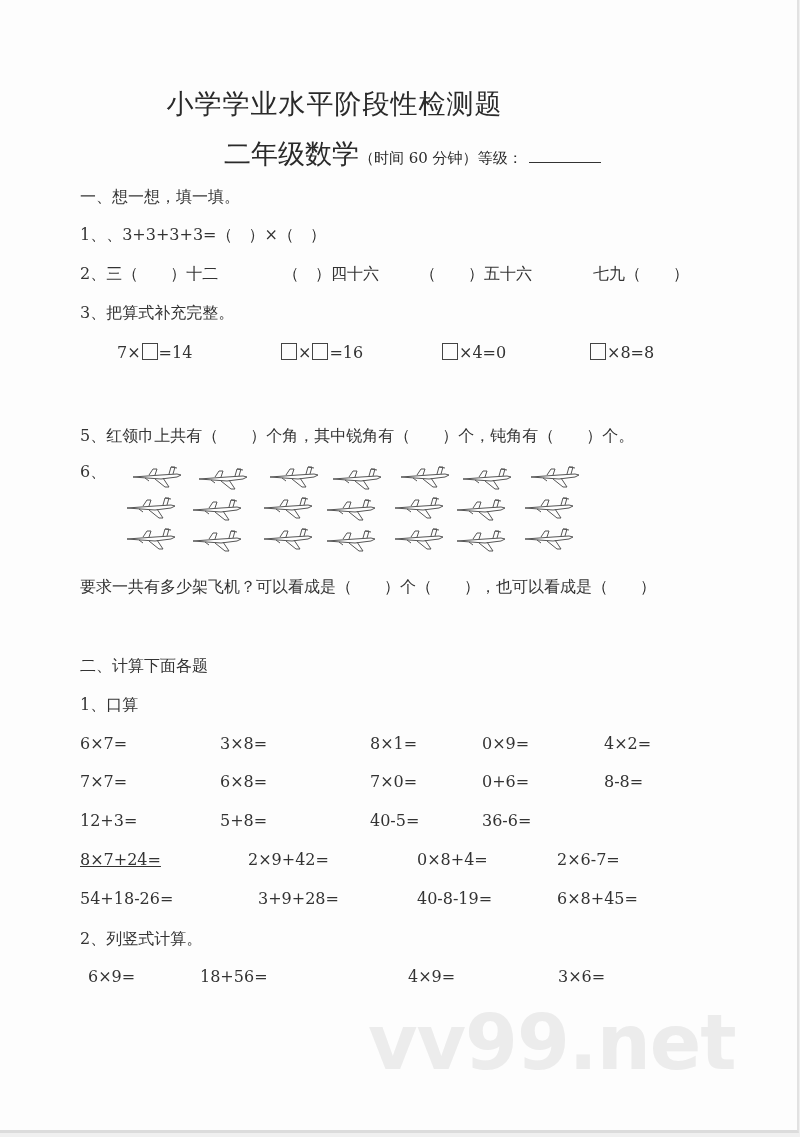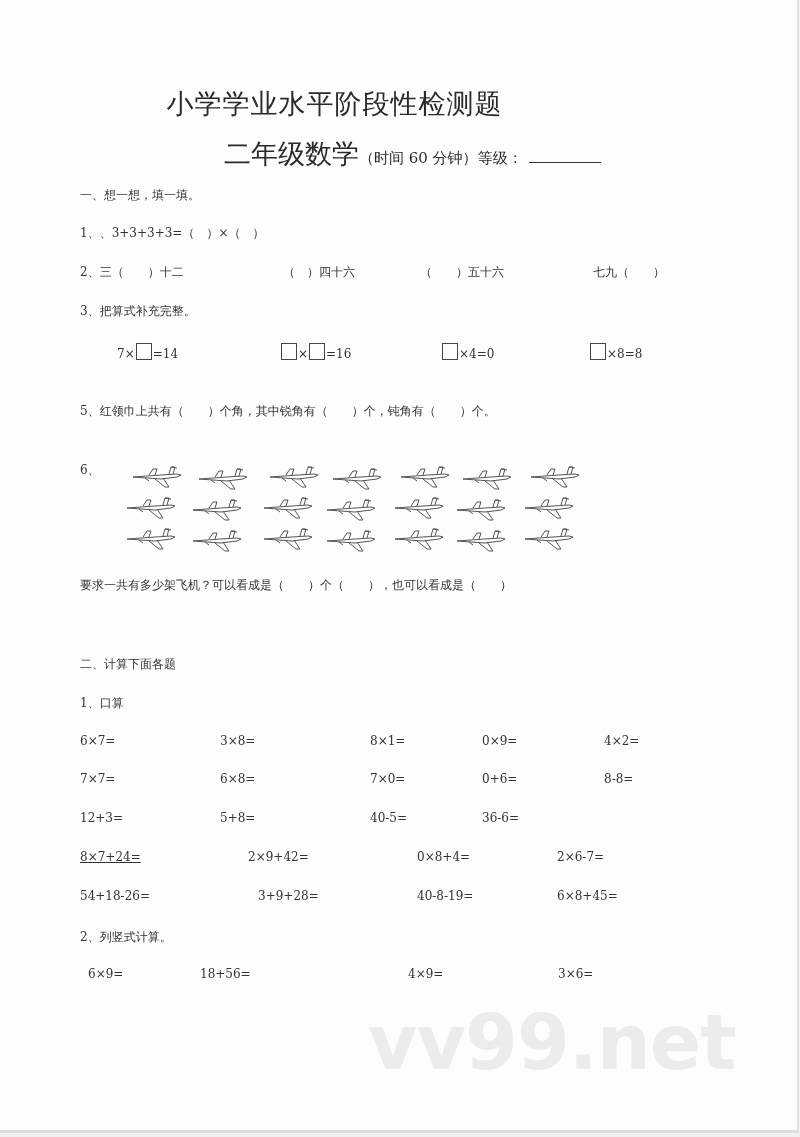--- a/index.html
+++ b/index.html
@@ -5,21 +5,21 @@
   html, body { margin:0; padding:0; }
   body { width:800px; height:1137px; background:#f0f0f0; position:relative; overflow:hidden;
          font-family:"DejaVu Serif","Liberation Serif",serif; color:#333; }
   .page { position:absolute; left:0; top:0; width:797px; height:1130px; background:#fdfdfd;
           border-right:2px solid #e2e2e2; border-bottom:3px solid #dcdcdc; }
   .abs { position:absolute; white-space:pre; }
   .title { left:0; width:669px; text-align:center; top:86px; font-size:27px; color:#2a2a2a; letter-spacing:1px; }
   .subtitle { left:224px; top:136px; font-size:27px; color:#2a2a2a; }
   .subtitle .small { font-size:15px; }
   .blank-line { display:inline-block; width:72px; border-bottom:1.5px solid #333; margin-left:6px; height:20px; vertical-align:baseline; }
-  .line { font-size:12px; color:#333; }
+  .line { font-size:16px; color:#333; }
   .box { display:inline-block; width:14px; height:15px; border:1.3px solid #444; vertical-align:-2px; margin:0 1px; }
   .planes { position:absolute; left:125px; top:465px; width:480px; height:95px; }
   .plane { position:absolute; width:52px; height:26px; }
   .watermark { position:absolute; left:368px; top:998px; font-family:"DejaVu Sans","Liberation Sans",sans-serif;
                font-weight:bold; font-size:76px; color:#ececec; letter-spacing:-1px; }
 </style>
 </head>
 <body>
 
 <div class="page">
@@ -37,21 +37,21 @@
   <div class="abs line" style="left:420px; top:264px;">（　　）五十六</div>
   <div class="abs line" style="left:593px; top:264px;">七九（　　）</div>
 
   <div class="abs line" style="left:80px; top:303px;">3、把算式补充完整。</div>
 
   <div class="abs line" style="left:117px; top:343px;"><span>7×</span><span class="box"></span><span>=14</span></div>
   <div class="abs line" style="left:280px; top:343px;"><span class="box"></span><span>×</span><span class="box"></span><span>=16</span></div>
   <div class="abs line" style="left:441px; top:343px;"><span class="box"></span><span>×4=0</span></div>
   <div class="abs line" style="left:589px; top:343px;"><span class="box"></span><span>×8=8</span></div>
 
-  <div class="abs line" style="left:80px; top:403px;">5、红领巾上共有（　　）个角，其中锐角有（　　）个，钝角有（　　）个。</div>
+  <div class="abs line" style="left:80px; top:426px;">5、红领巾上共有（　　）个角，其中锐角有（　　）个，钝角有（　　）个。</div>
 
   <div class="abs line" style="left:80px; top:462px;">6、</div>
 
   <div class="planes" id="planes">
       <span class="plane" style="left: 6px; top: 0px;"><svg viewBox="0 0 52 26" width="52" height="26">
           <g fill="none" stroke="#555" stroke-width="1">
             <path d="M2 12 L30 10 L46 9 L50 10 L46 12 L30 14 Z"></path>
             <path d="M18 10 L22 4 L26 4 L24 10"></path>
             <path d="M38 9 L40 2 L44 2 L42 9"></path>
             <path d="M40 2 L46 3"></path>

